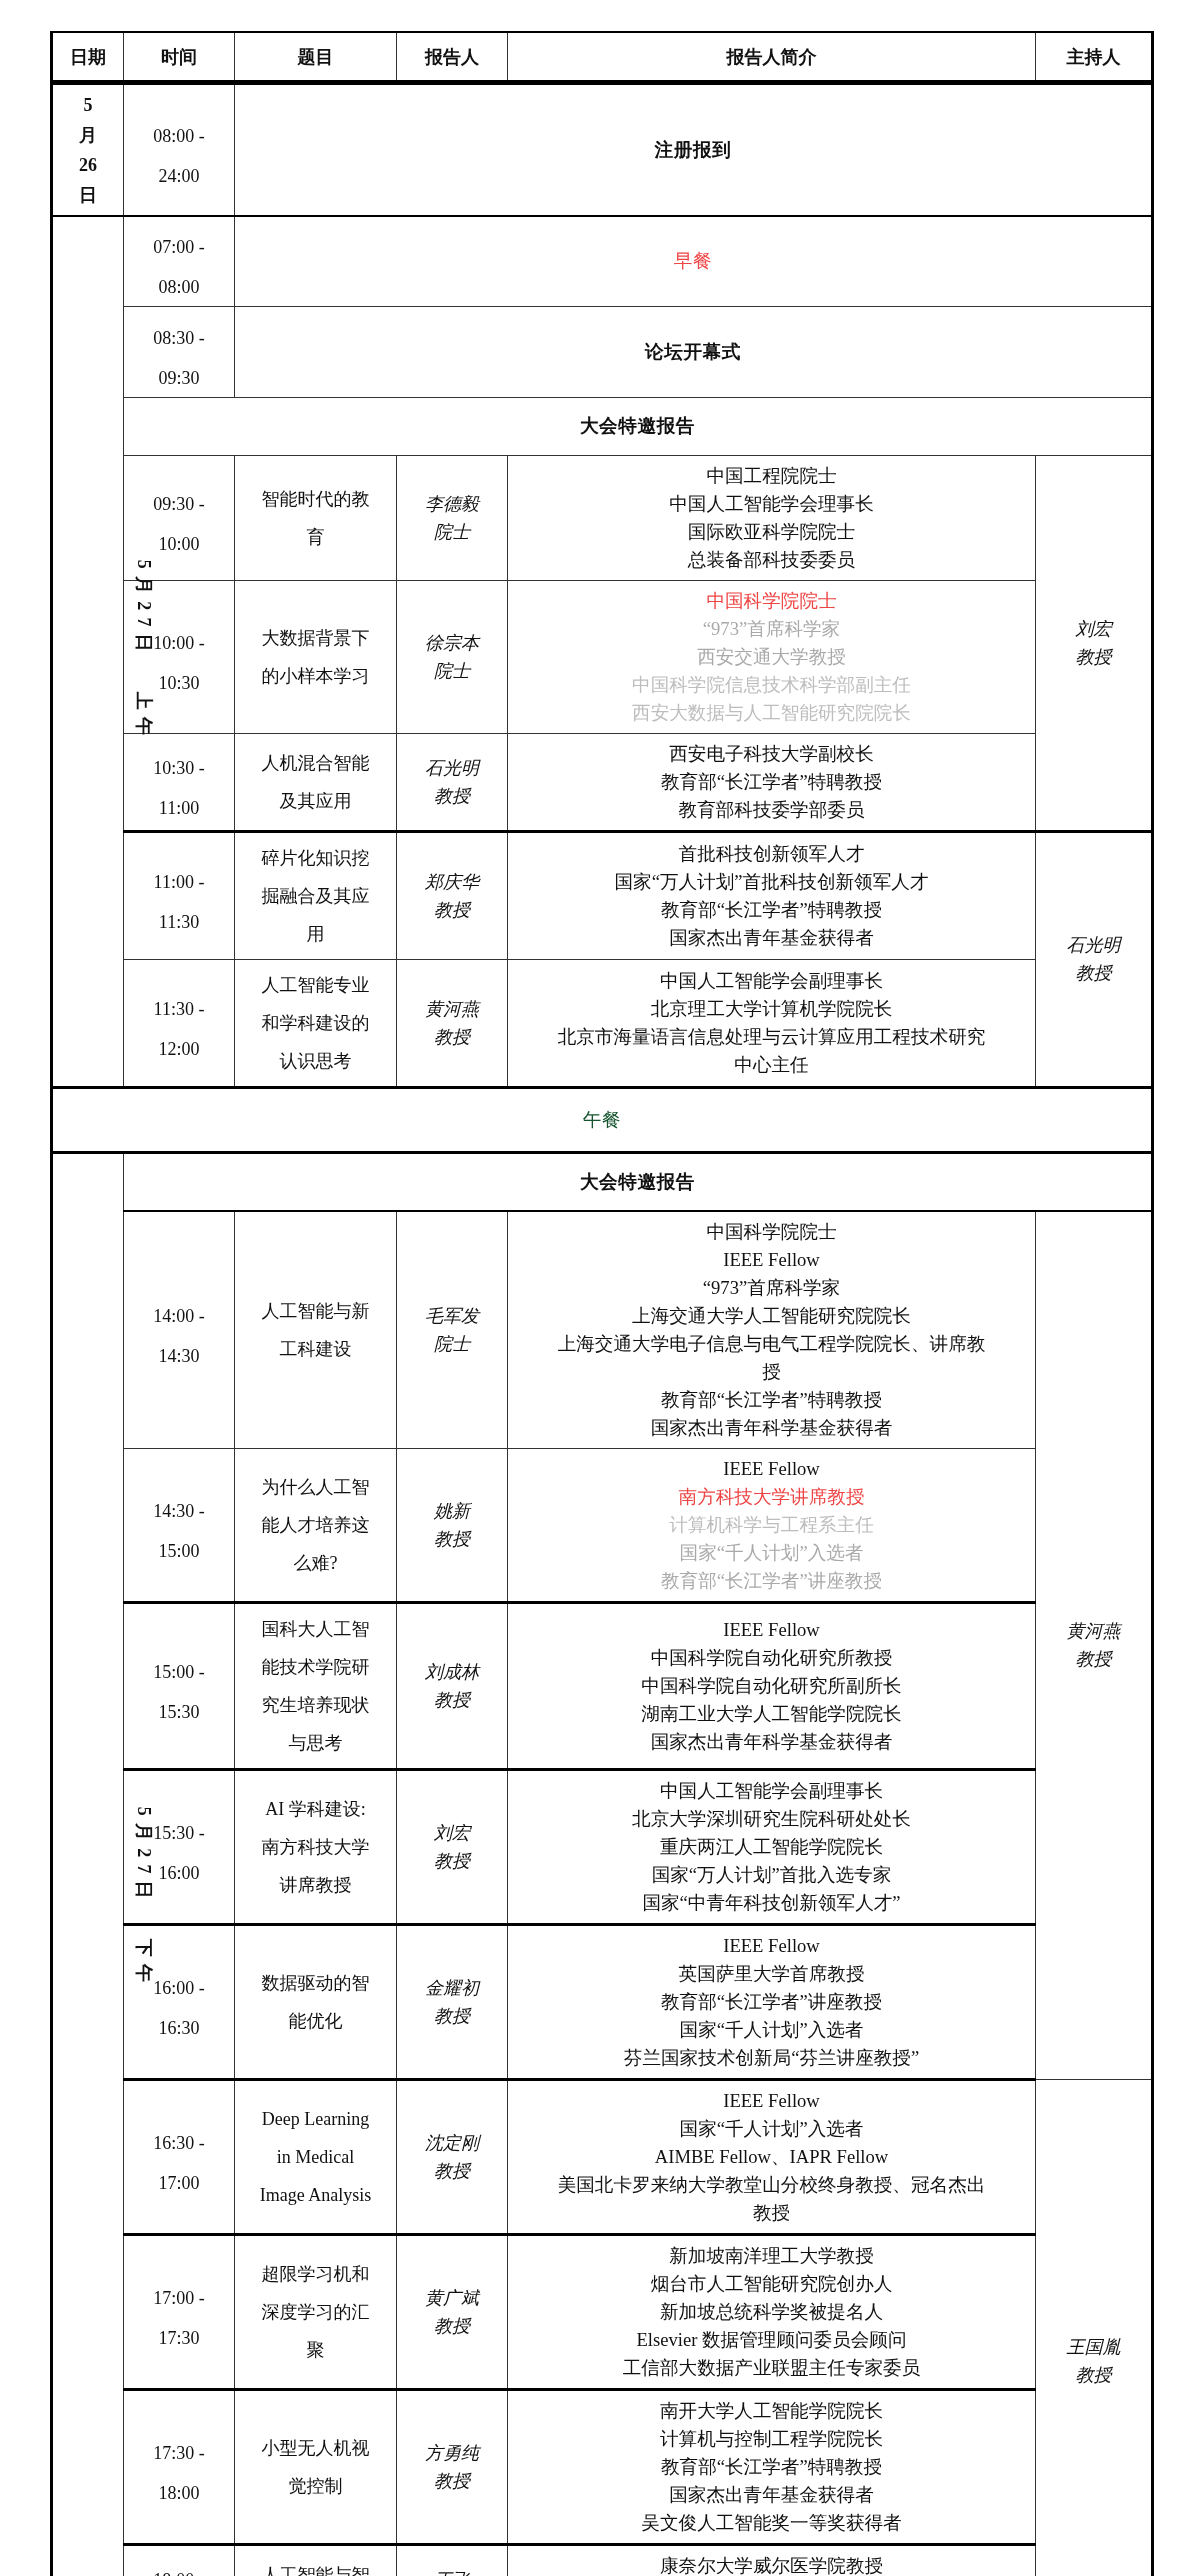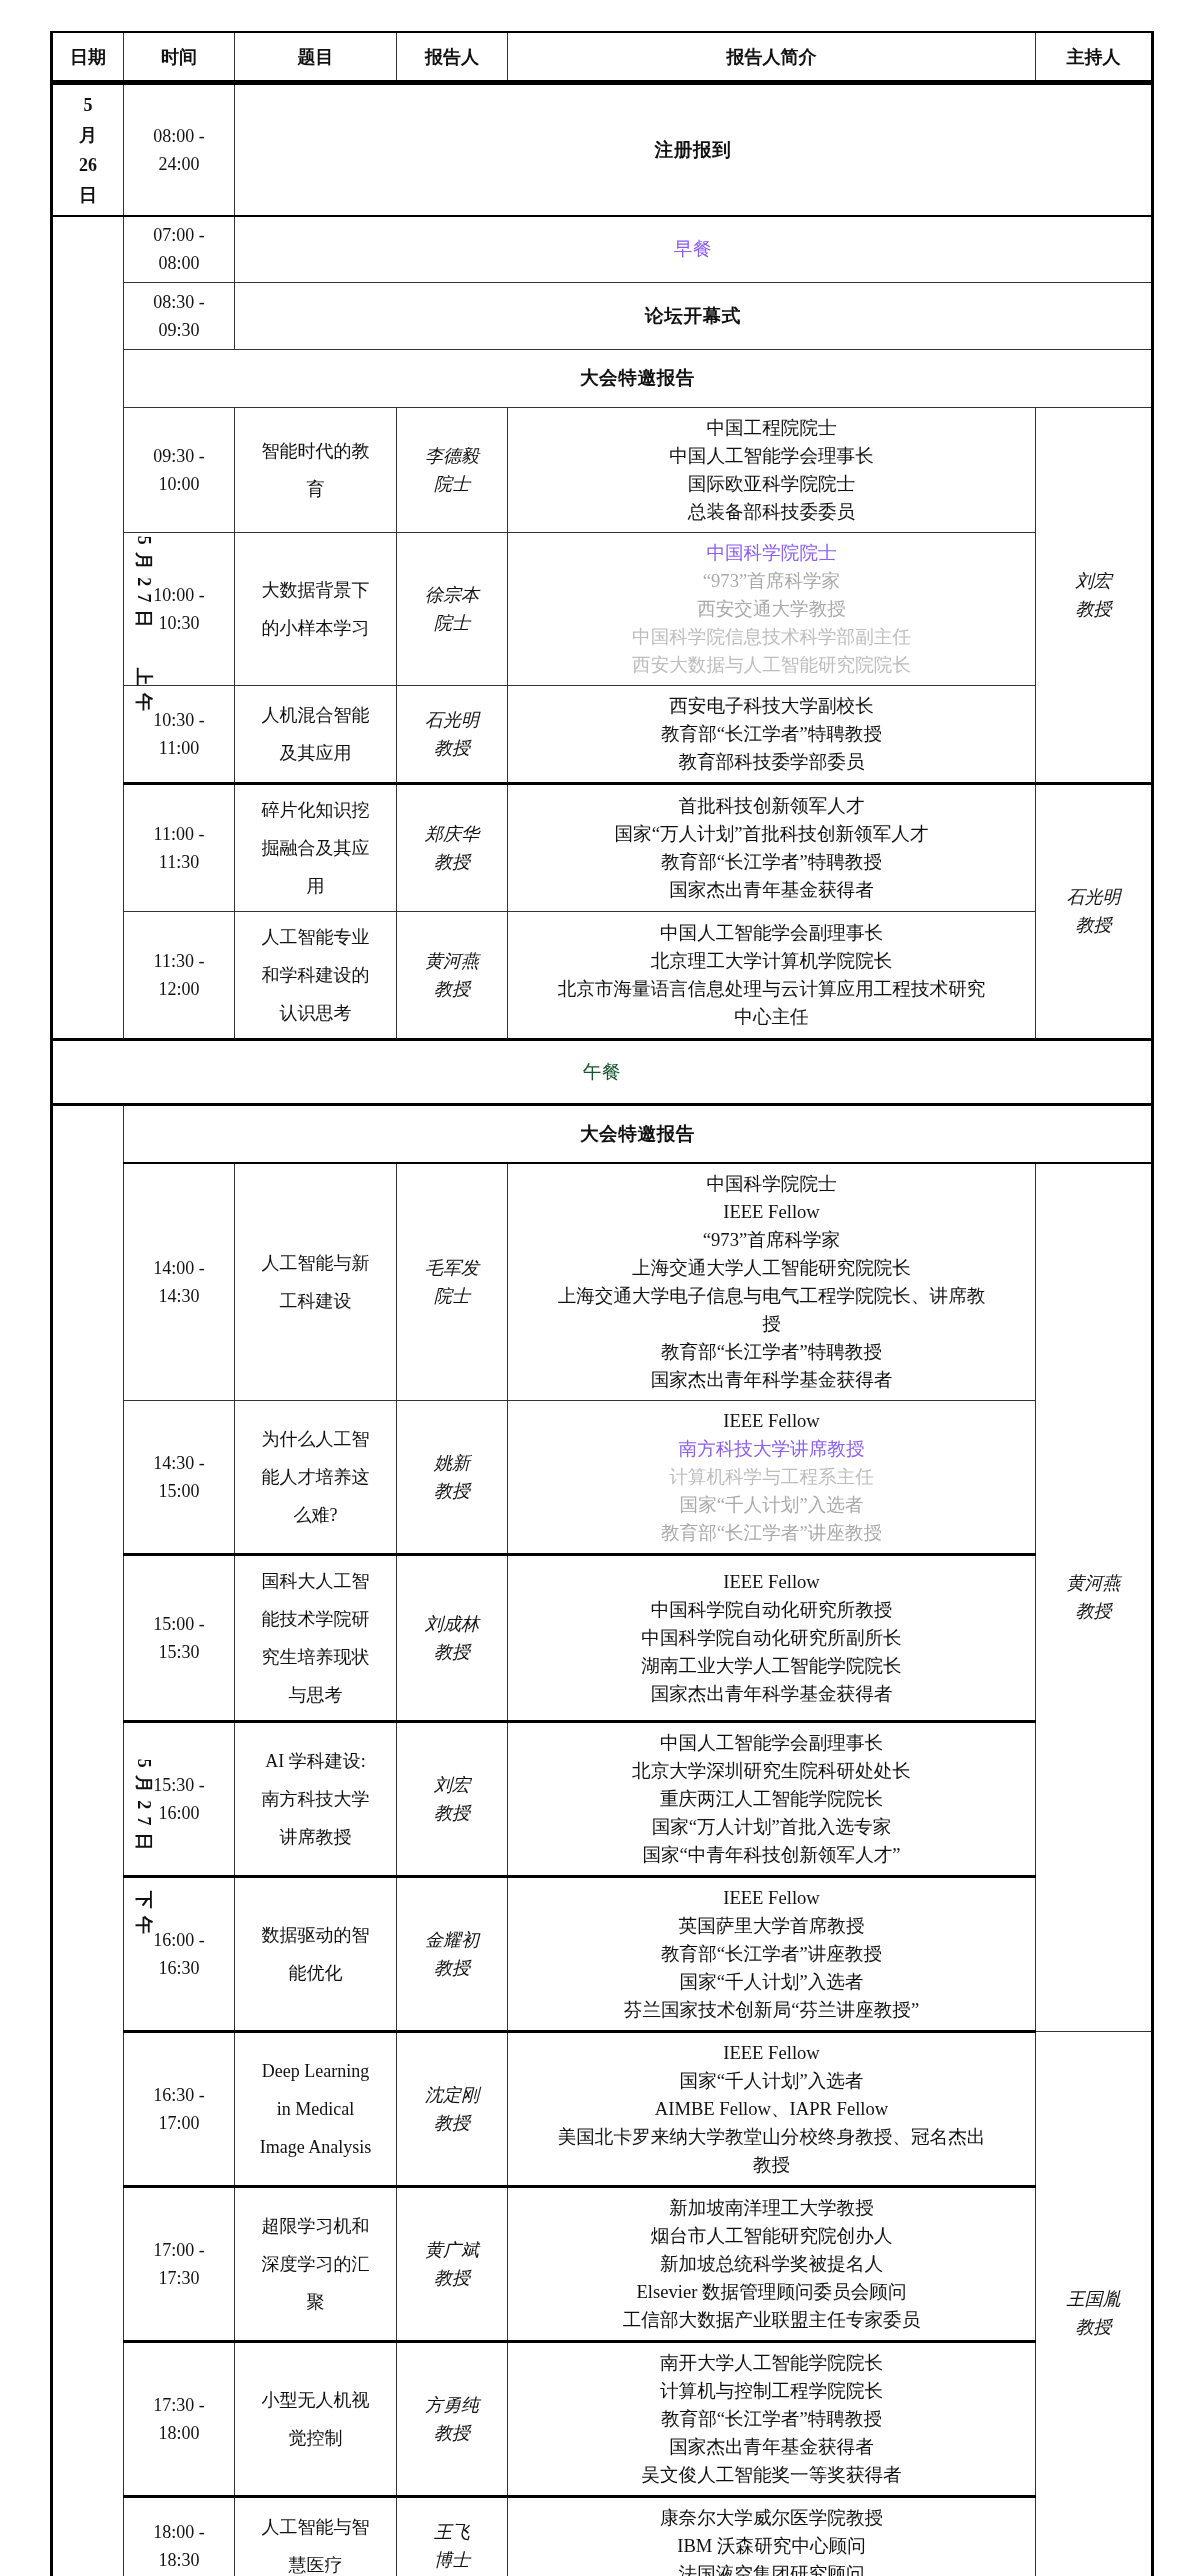--- a/index.html
+++ b/index.html
@@ -8,28 +8,28 @@
   table.sch{border-collapse:collapse;table-layout:fixed;width:1101px;
     border:3.6px solid #000;border-top-width:2.4px;border-bottom-width:4.8px;}
   th,td{border:1.2px solid #333;text-align:center;vertical-align:middle;padding:4.8px 0;}
   th{font-size:18px;font-weight:bold;height:47px;border-bottom:5.4px solid #000;padding:0;}
   td{font-size:18px;}
   
   .r26 td{height:120px;}
   .r-short{height:58px;}
   .r-inv{height:58px;}
   .r-lunch td{height:53px;}
-  .time div{line-height:28px;}
+  .time div{line-height:28px;margin-top:12px;}
   .title-cell{padding:6px 23px;line-height:38px;}
   .speaker div,.host div{line-height:28px;font-style:italic;}
   .bio{padding:6px 42px;}
   .bio .bl{line-height:28px;font-size:18.6px;}
   .merge{font-weight:bold;font-size:18.6px;letter-spacing:0.6px;}
   .merge.normal{font-weight:normal;}
-  .g1{color:#8b5cf6;}
+  .g1{color:#ef4444;}
   .g2{color:#a9a9a9;}
   .g3{color:#bdbdbd;}
   .lunch-txt{font-weight:normal;color:#14532d;}
   .bb4{border-bottom:2.4px solid #000 !important;}
   .bb5{border-bottom:3.6px solid #000 !important;}
   
   .date26 span{display:block;line-height:30px;font-weight:bold;font-size:18px;}
   .datecell{padding:0;}
   .vrot{display:inline-block;transform:rotate(90deg);white-space:nowrap;
     font-weight:bold;font-size:18px;letter-spacing:7.2px;}

